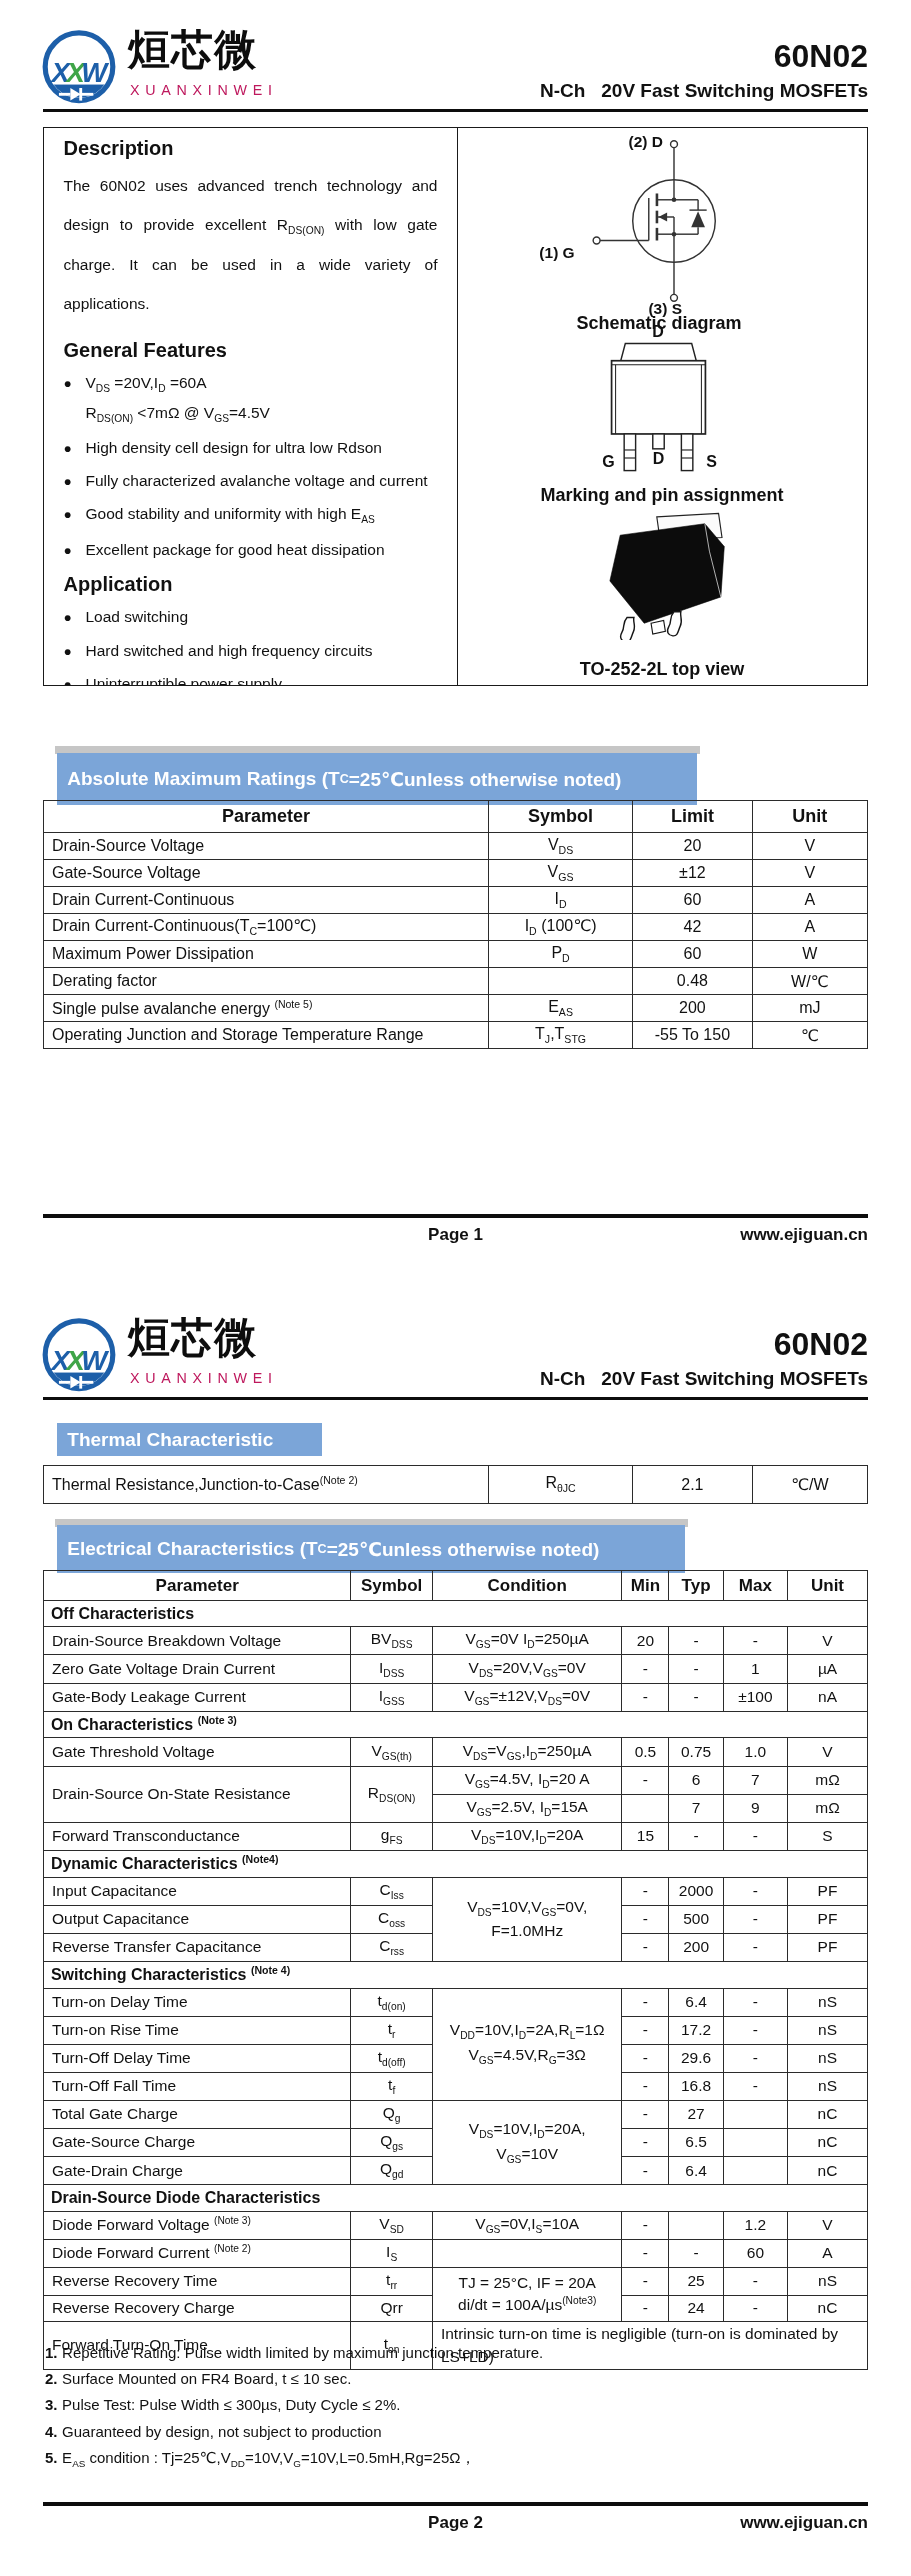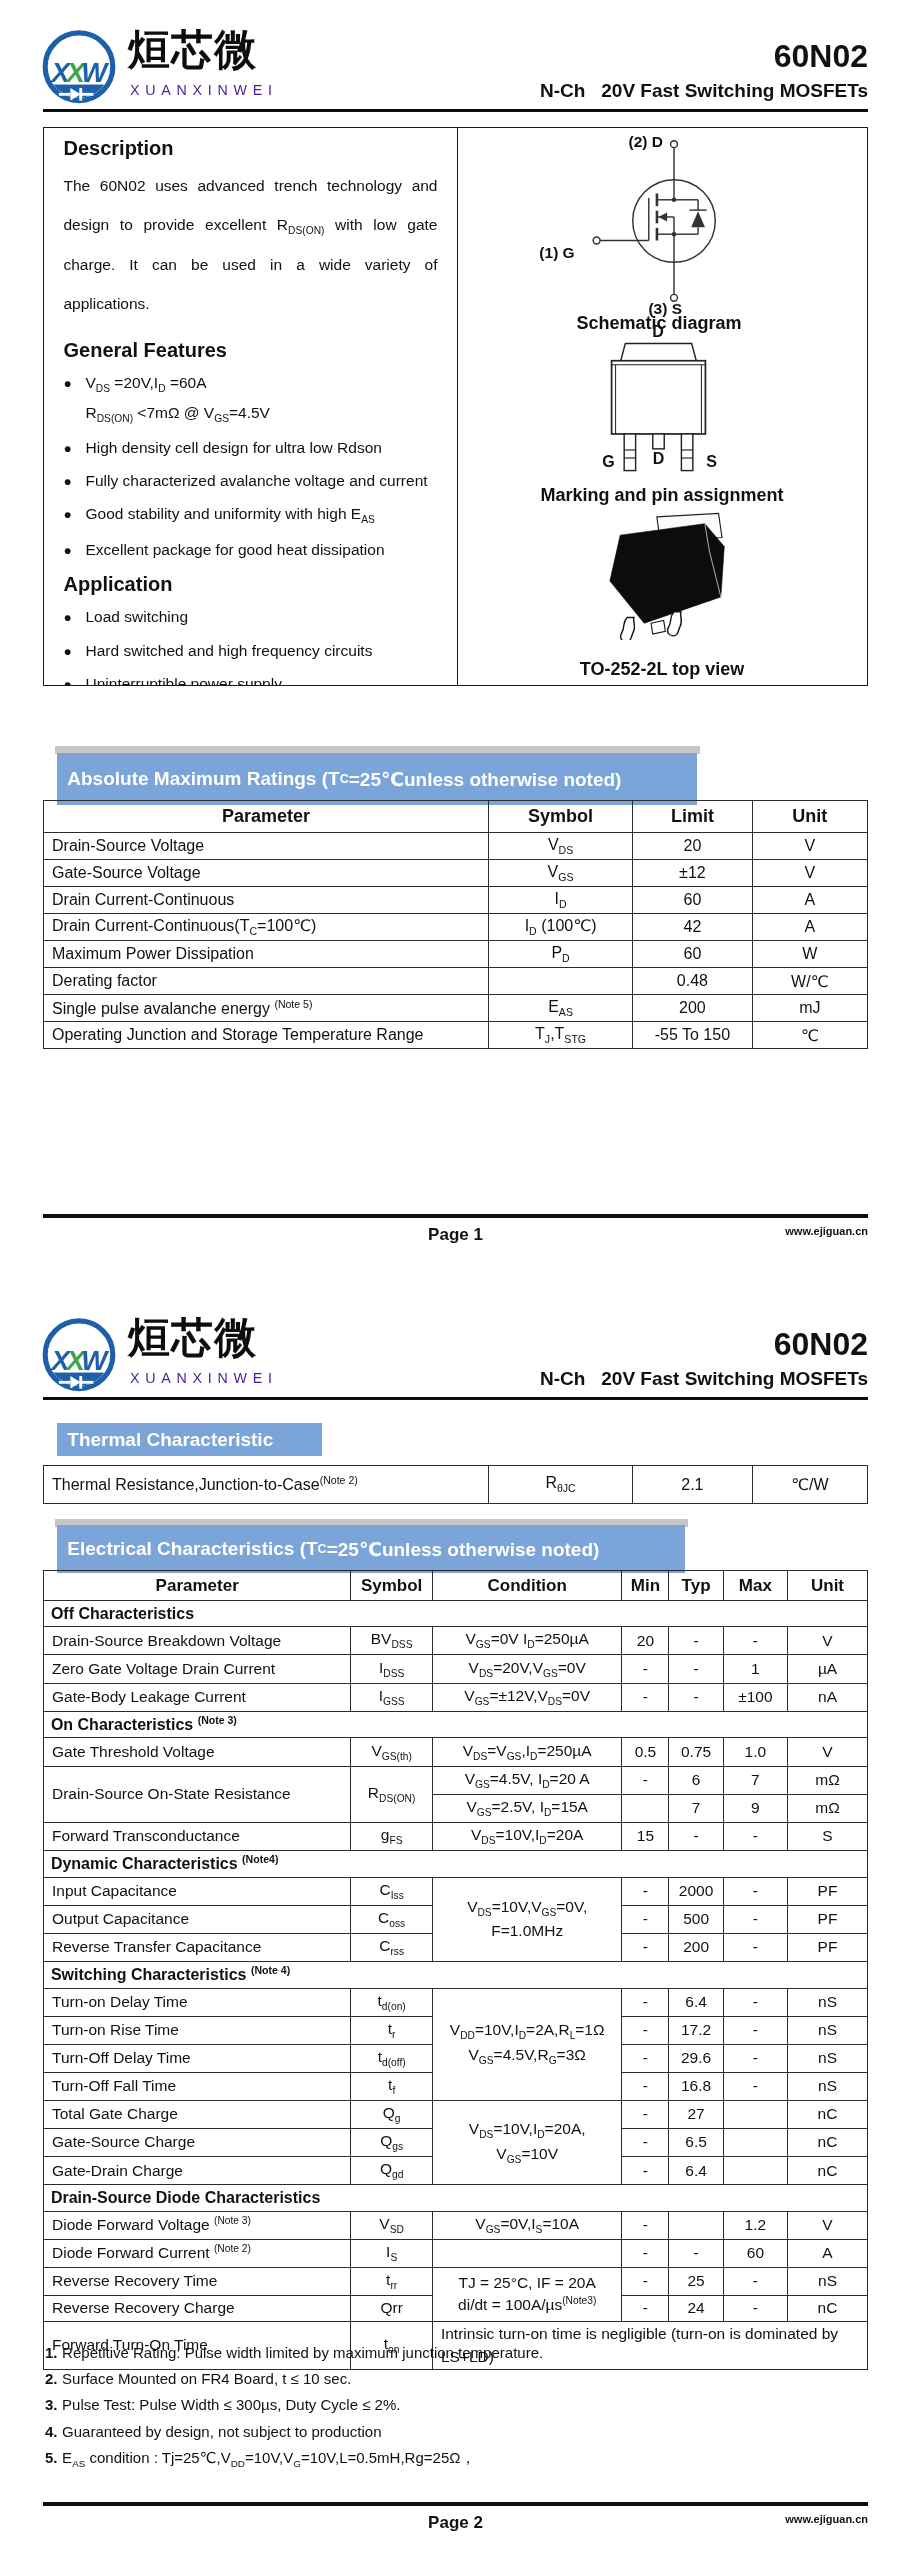--- a/index.html
+++ b/index.html
@@ -7,21 +7,21 @@
   .page{position:relative;width:911px;height:1288px;background:#fff;overflow:hidden;
         color:#111;font-family:"Liberation Sans","DejaVu Sans",sans-serif;}
   sub{font-size:66%;}
   sup{font-size:66%;}
 
   
   .hdr-rule{position:absolute;left:43px;width:825px;top:109px;height:2.9px;background:#0d0d0d;}
   .logo{position:absolute;left:36px;top:25px;width:270px;height:87px;}
   .logo svg{position:absolute;left:0;top:0;}
   .logo-cn{position:absolute;left:92px;top:-3.4px;font-size:42px;font-weight:bold;letter-spacing:1.1px;color:#0d0d0d;white-space:nowrap;}
-  .logo-en{position:absolute;left:94px;top:57px;font-size:14.3px;letter-spacing:5.7px;color:#4c1d95;white-space:nowrap;}
+  .logo-en{position:absolute;left:94px;top:57px;font-size:14.3px;letter-spacing:5.7px;color:#be185d;white-space:nowrap;}
   .part{position:absolute;right:43px;top:38px;font-size:32px;font-weight:bold;text-align:right;}
   .subtitle{position:absolute;right:43px;top:80px;font-size:19px;font-weight:bold;white-space:pre;}
 
   
   .info-box{position:absolute;left:43px;top:127px;width:825px;height:559px;border:1.1px solid #1a1a1a;
             box-sizing:border-box;display:flex;overflow:hidden;}
   .col-l{width:414px;border-right:1.1px solid #1a1a1a;box-sizing:border-box;padding:9.2px 19.5px 0 19.5px;}
   .col-r{position:relative;flex:1;}
   .sec-title{font-size:20px;font-weight:bold;margin:0;}
   .mt26{margin-top:15px;} .mt20{margin-top:11.5px;}
@@ -60,21 +60,21 @@
   
   .notes{position:absolute;left:45px;top:1056px;width:746px;}
   .notes h3{font-size:18px;font-weight:bold;margin:0 0 11.5px 0;}
   .notes ol{list-style:none;margin:0;padding:0;}
   .notes li{font-size:15px;margin-bottom:9.2px;}
   .notes b{margin-right:4.6px;}
 
   
   .f-rule{position:absolute;left:43px;width:825px;top:1214px;height:4px;background:#0d0d0d;}
   .f-page{position:absolute;left:43px;width:825px;top:1225px;text-align:center;font-size:17px;font-weight:bold;}
-  .f-site{position:absolute;right:43px;top:1225px;font-size:11px;font-weight:bold;}
+  .f-site{position:absolute;right:43px;top:1225px;font-size:17px;font-weight:bold;}
 
   svg .ln{stroke:#333;stroke-width:2.5;fill:none;}
   svg .fl{fill:#333;stroke:none;}
 </style>
 </head>
 <body>
 
 <div class="doc">
 
   <section class="page">

